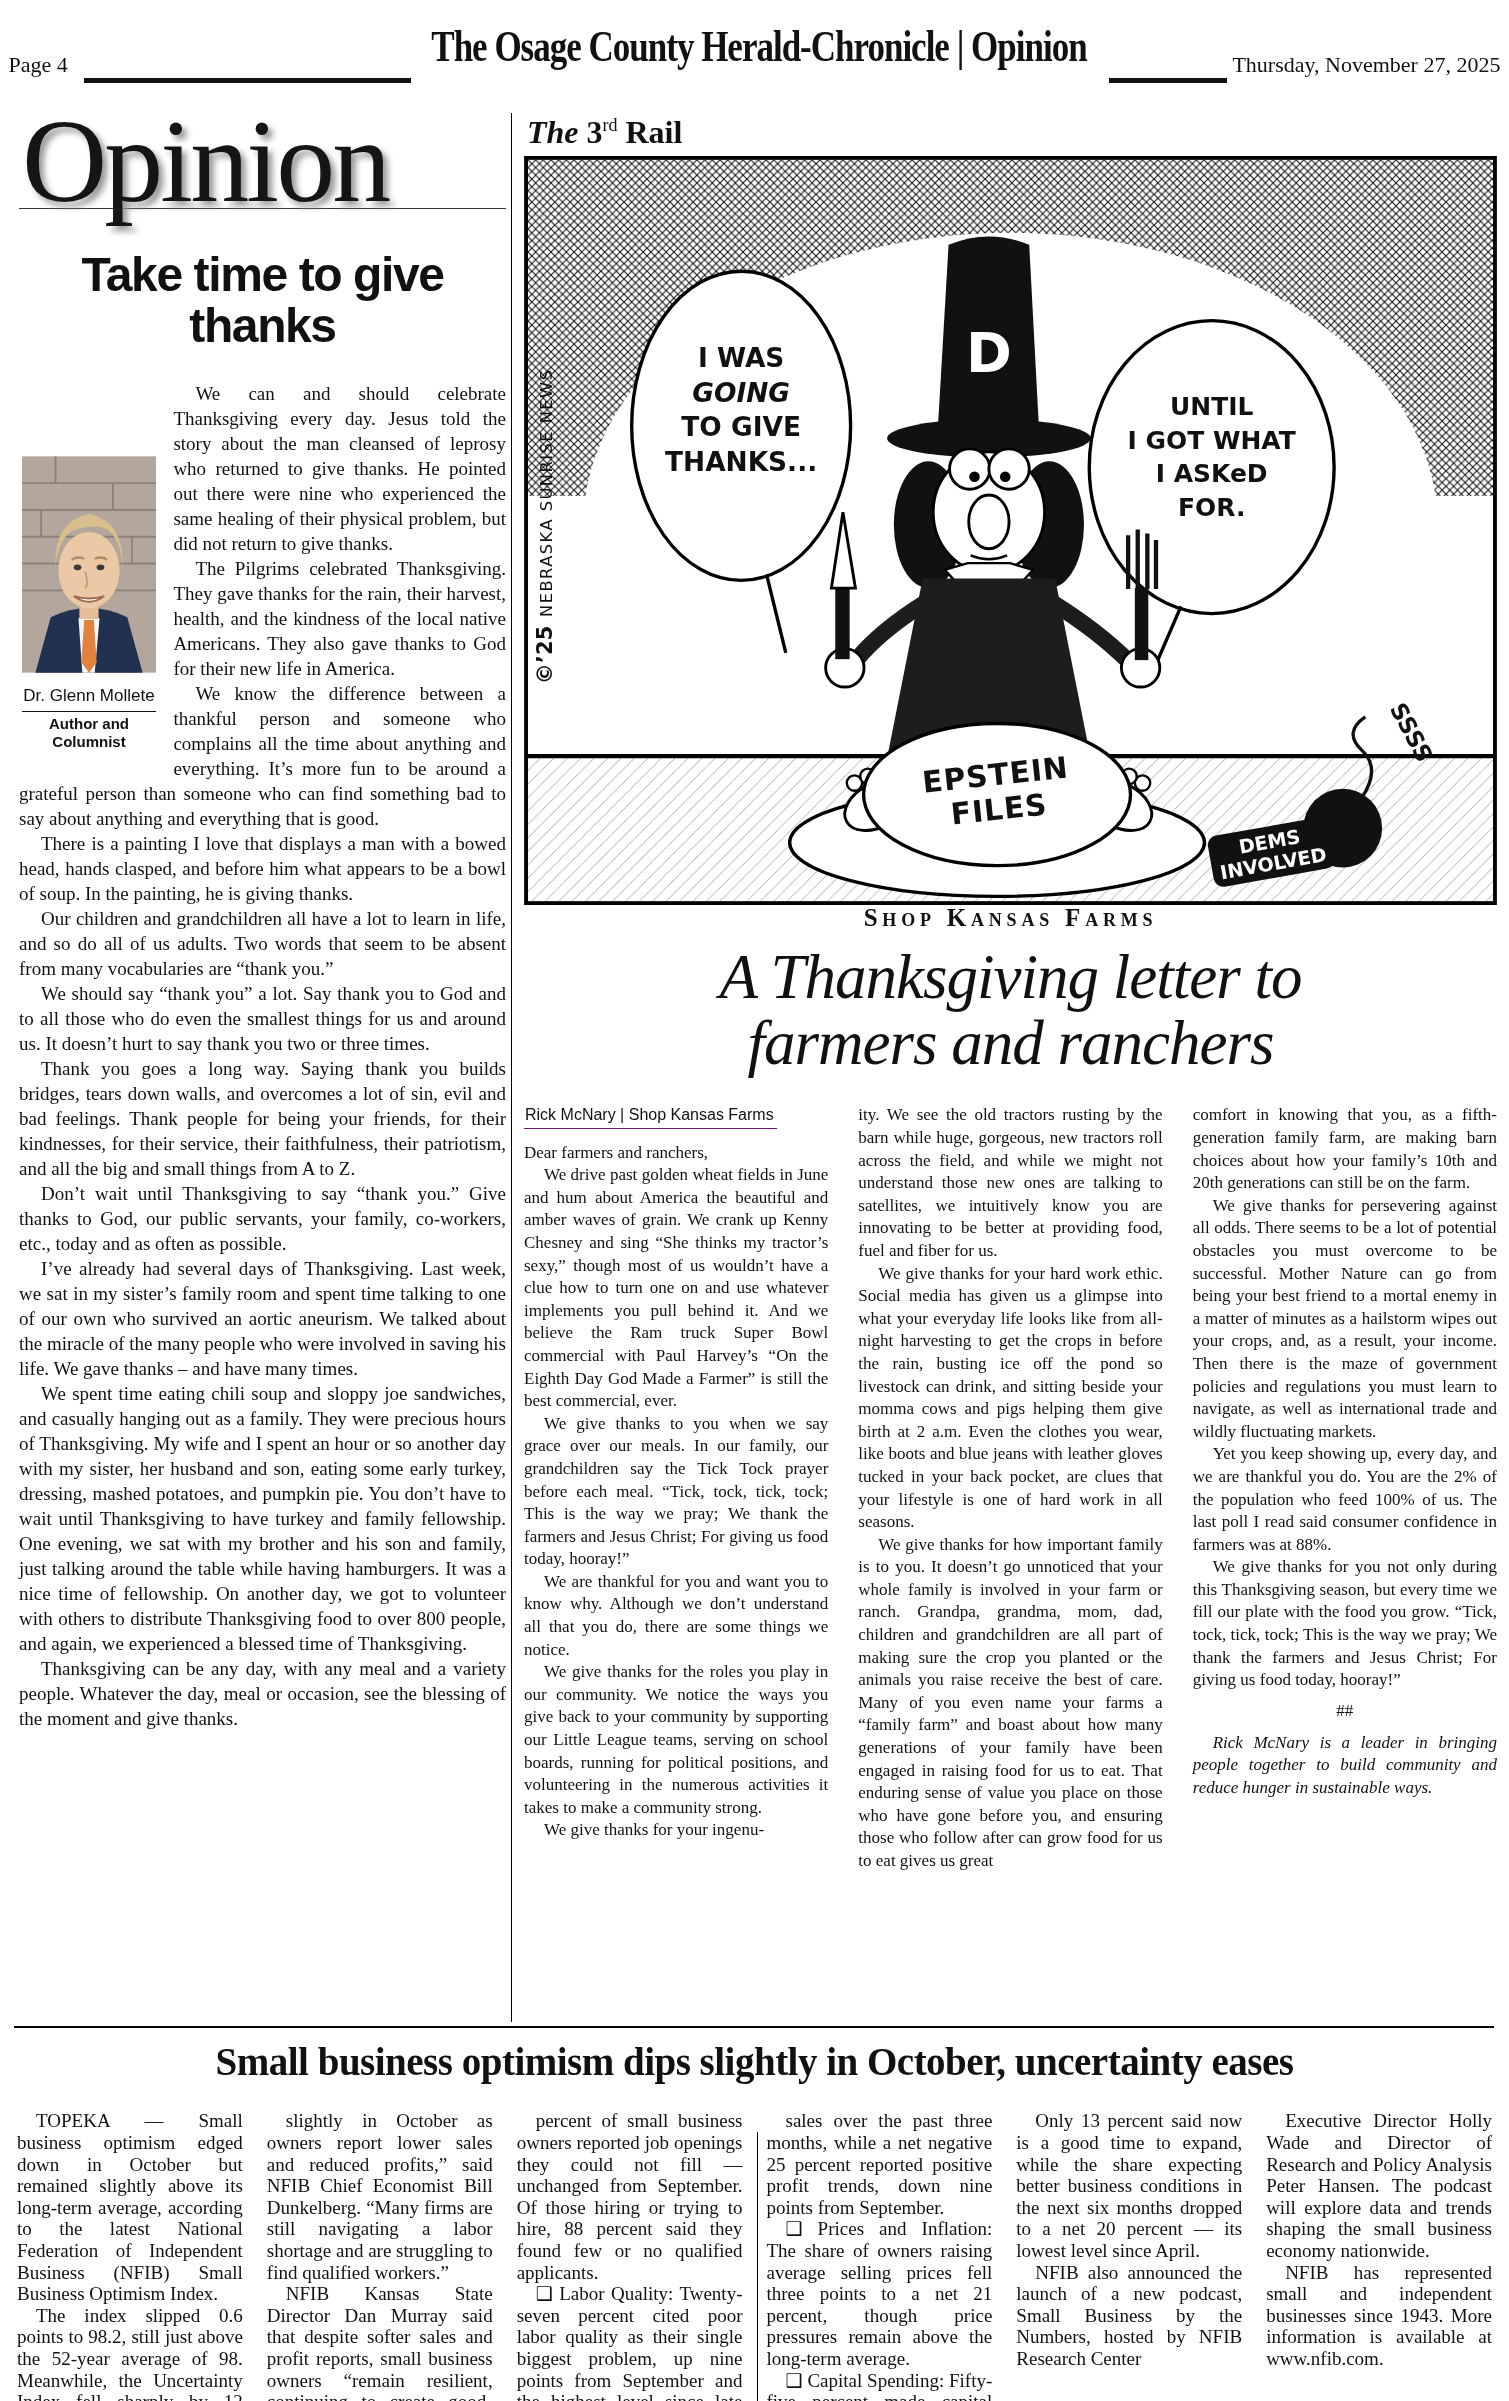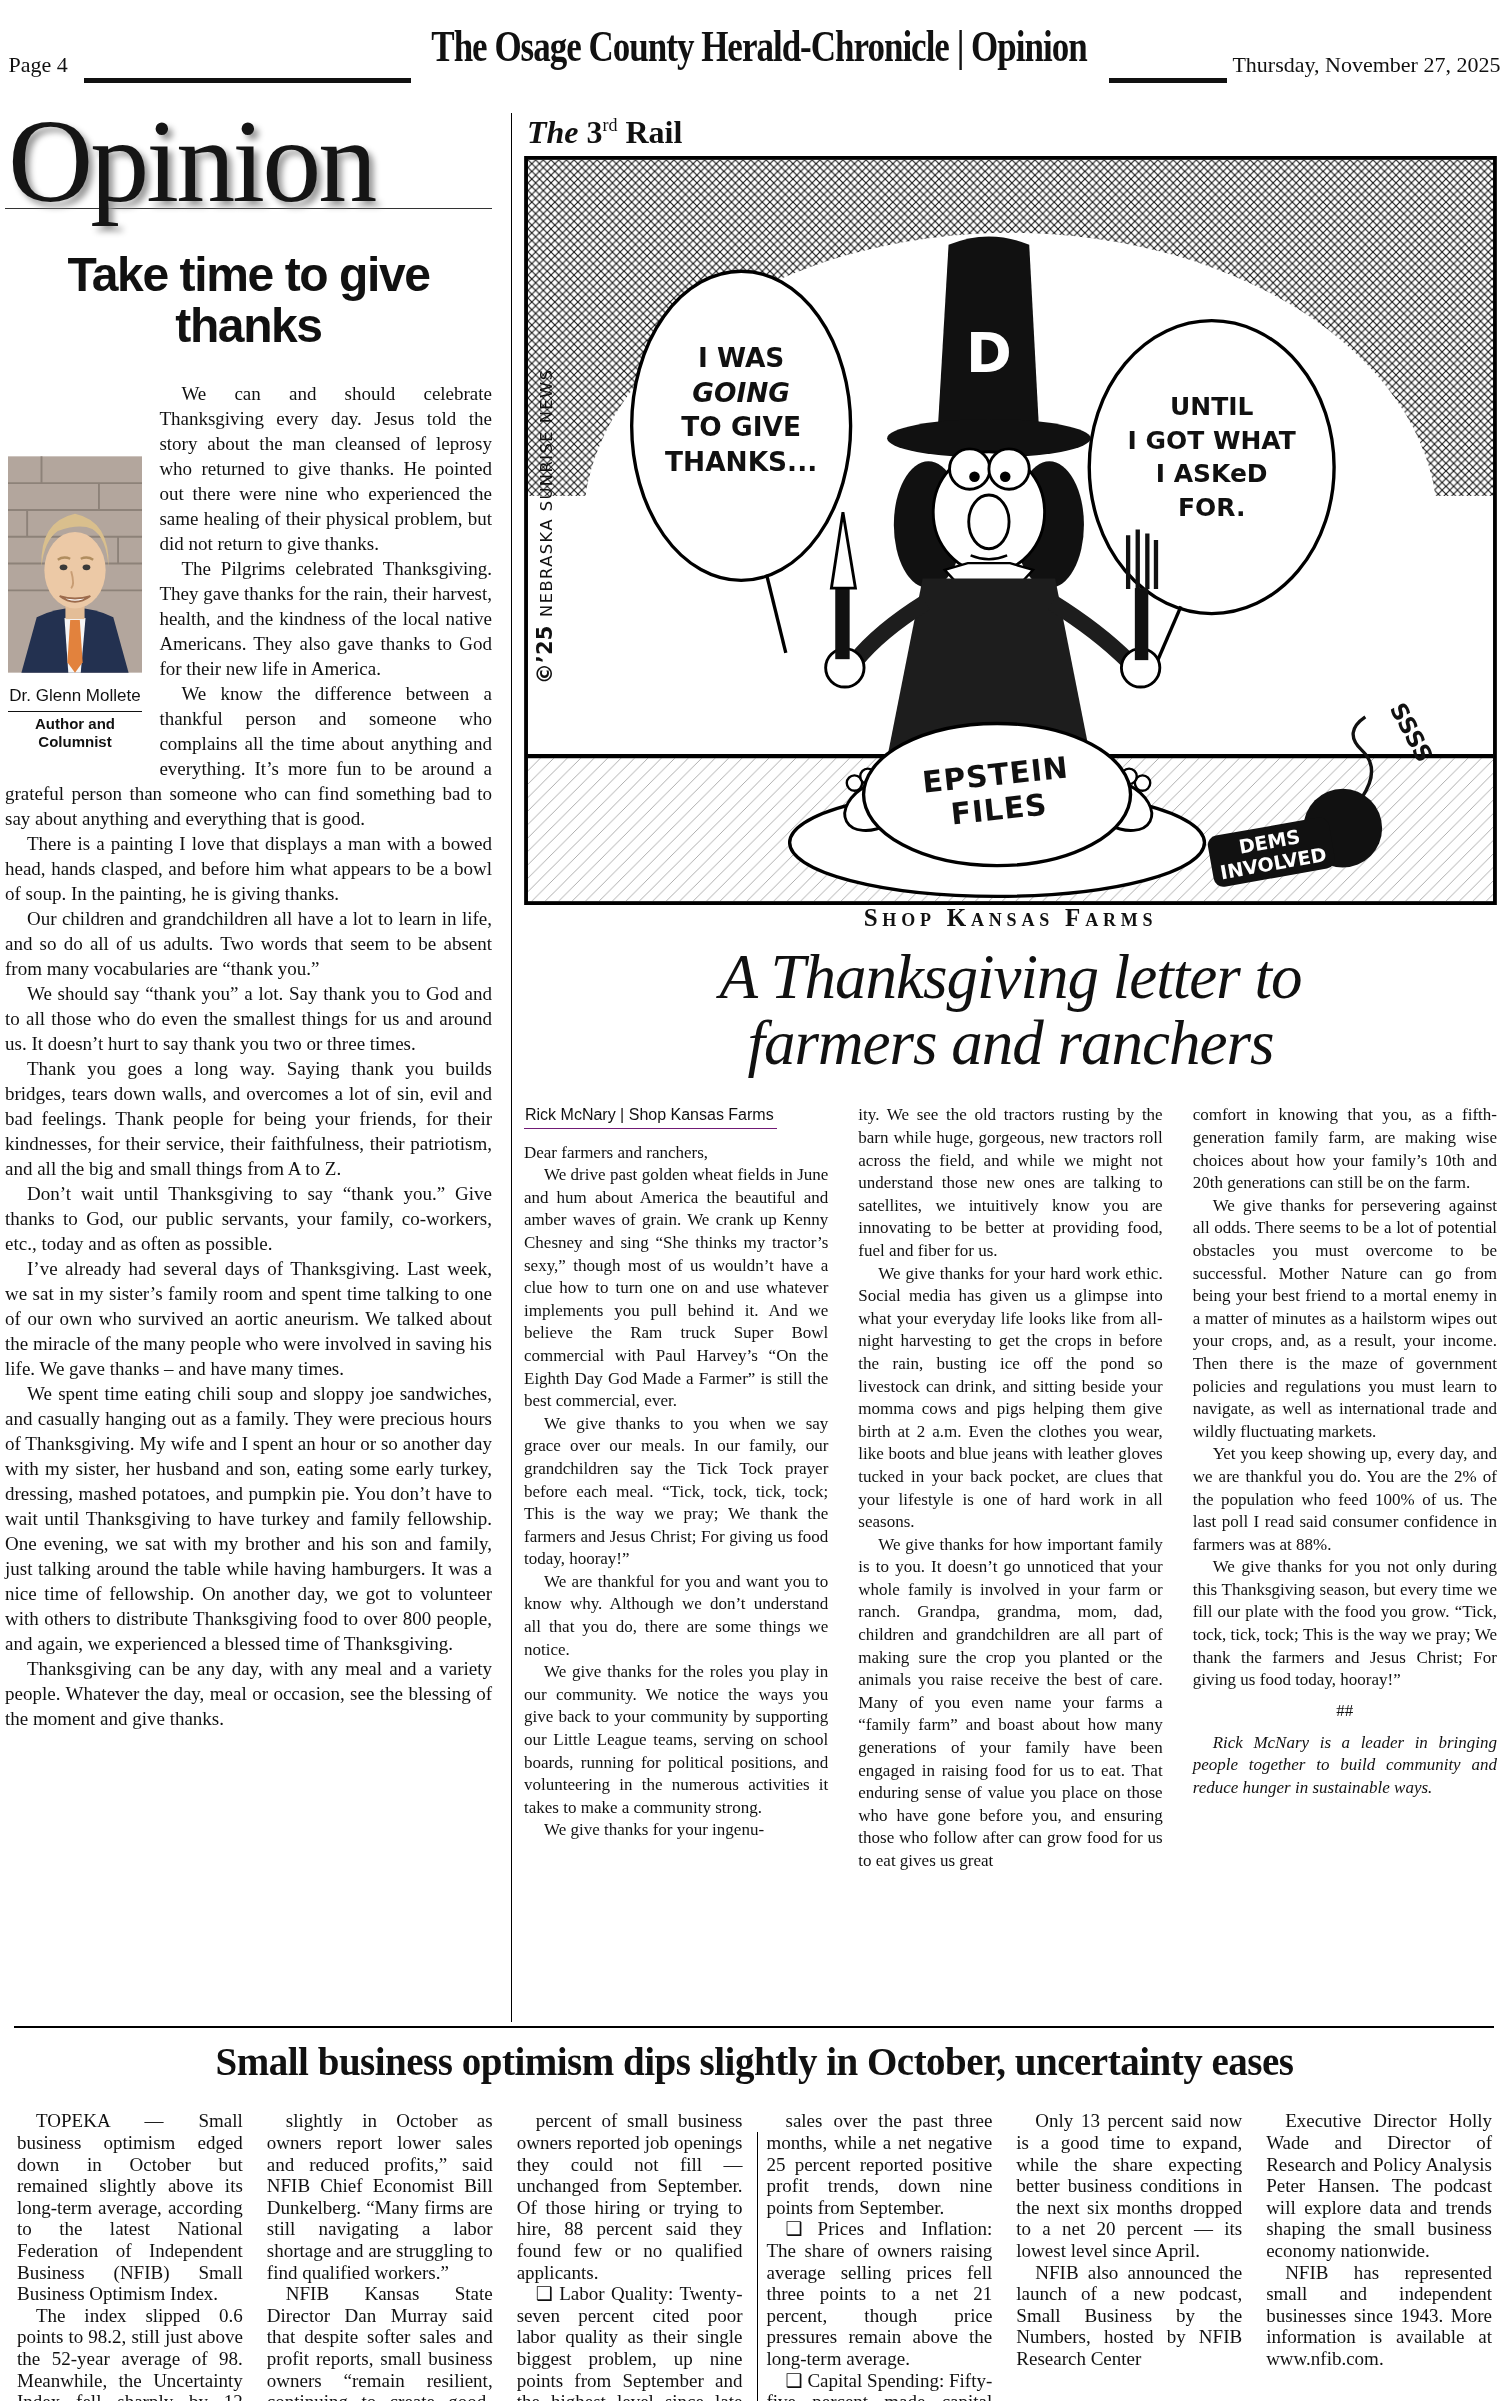--- a/index.html
+++ b/index.html
@@ -7,21 +7,21 @@
         font-family:"Liberation Serif",serif;overflow:hidden;}
   
   #hdr{position:absolute;left:0;top:24px;width:1509px;height:77px;}
   .hdr-pg{position:absolute;left:8.6px;top:28px;font-size:22px;}
   .hdr-rule-l{position:absolute;left:84px;top:54px;width:327px;height:4.8px;background:#111;}
   .hdr-title{position:absolute;left:413px;top:3.8px;width:692px;text-align:center;
              font-size:35px;font-weight:bold;letter-spacing:-1px;transform:scaleY(1.25);transform-origin:50% 60%;}
   .hdr-rule-r{position:absolute;left:1109px;top:54px;width:118px;height:4.8px;background:#111;}
   .hdr-date{position:absolute;right:8.6px;top:28px;font-size:22px;}
   
-  #opinion{position:absolute;left:5px;top:108px;width:487px;}
+  #opinion{position:absolute;left:19px;top:108px;width:487px;}
   .op-mast{font-size:118px;line-height:0.92;letter-spacing:-2.9px;color:#151515;
            text-shadow:4.8px 4.8px 6.7px #979797;padding-left:2.9px;}
   .op-mastrule{height:1.4px;background:#333;margin-top:-8.6px;}
   .op-head{margin:41px 14.4px 0 14.4px;text-align:center;font-family:"Liberation Sans",sans-serif;
            font-weight:bold;font-size:48px;line-height:1.06;letter-spacing:-1.4px;}
   .op-body{margin-top:29px;font-size:19px;line-height:25px;text-align:justify;}
   .op-body .para{margin:0;text-indent:22px;}
   figure.op-photo{float:left;width:134px;margin:72px 14.4px 2.9px 0;padding:3px;}
   .cap-name{font-family:"Liberation Sans",sans-serif;font-size:17px;text-align:center;
             border-bottom:1.4px solid #111;padding:3.8px 0 2.9px 0;}
@@ -247,21 +247,21 @@
       </div>
       <div class="lt-col">
         <div>
             <p class="para noind">ity. We see the old tractors rusting by the barn while huge, gorgeous, new tractors roll across the field, and while we might not understand those new ones are talking to satellites, we intuitively know you are innovating to be better at providing food, fuel and fiber for us.</p>
             <p class="para">We give thanks for your hard work ethic. Social media has given us a glimpse into what your everyday life looks like from all-night harvesting to get the crops in before the rain, busting ice off the pond so livestock can drink, and sitting beside your momma cows and pigs helping them give birth at 2 a.m. Even the clothes you wear, like boots and blue jeans with leather gloves tucked in your back pocket, are clues that your lifestyle is one of hard work in all seasons.</p>
             <p class="para">We give thanks for how important family is to you. It doesn’t go unnoticed that your whole family is involved in your farm or ranch. Grandpa, grandma, mom, dad, children and grandchildren are all part of making sure the crop you planted or the animals you raise receive the best of care. Many of you even name your farms a “family farm” and boast about how many generations of your family have been engaged in raising food for us to eat. That enduring sense of value you place on those who have gone before you, and ensuring those who follow after can grow food for us to eat gives us great</p>
           </div>
       </div>
       <div class="lt-col">
         <div>
-            <p class="para noind">comfort in knowing that you, as a fifth-generation family farm, are making wise choices about how your family’s 10th and 20th generations can still be on the farm.</p>
+            <p class="para noind">comfort in knowing that you, as a fifth-generation family farm, are making barn choices about how your family’s 10th and 20th generations can still be on the farm.</p>
             <p class="para">We give thanks for persevering against all odds. There seems to be a lot of potential obstacles you must overcome to be successful. Mother Nature can go from being your best friend to a mortal enemy in a matter of minutes as a hailstorm wipes out your crops, and, as a result, your income. Then there is the maze of government policies and regulations you must learn to navigate, as well as international trade and wildly fluctuating markets.</p>
             <p class="para">Yet you keep showing up, every day, and we are thankful you do. You are the 2% of the population who feed 100% of us. The last poll I read said consumer confidence in farmers was at 88%.</p>
             <p class="para">We give thanks for you not only during this Thanksgiving season, but every time we fill our plate with the food you grow. “Tick, tock, tick, tock; This is the way we pray; We thank the farmers and Jesus Christ; For giving us food today, hooray!”</p>
             <p class="para center">##</p>
             <p class="para italic">Rick McNary is a leader in bringing people together to build community and reduce hunger in sustainable ways.</p>
           </div>
       </div>
     </div>
   </div>
 

